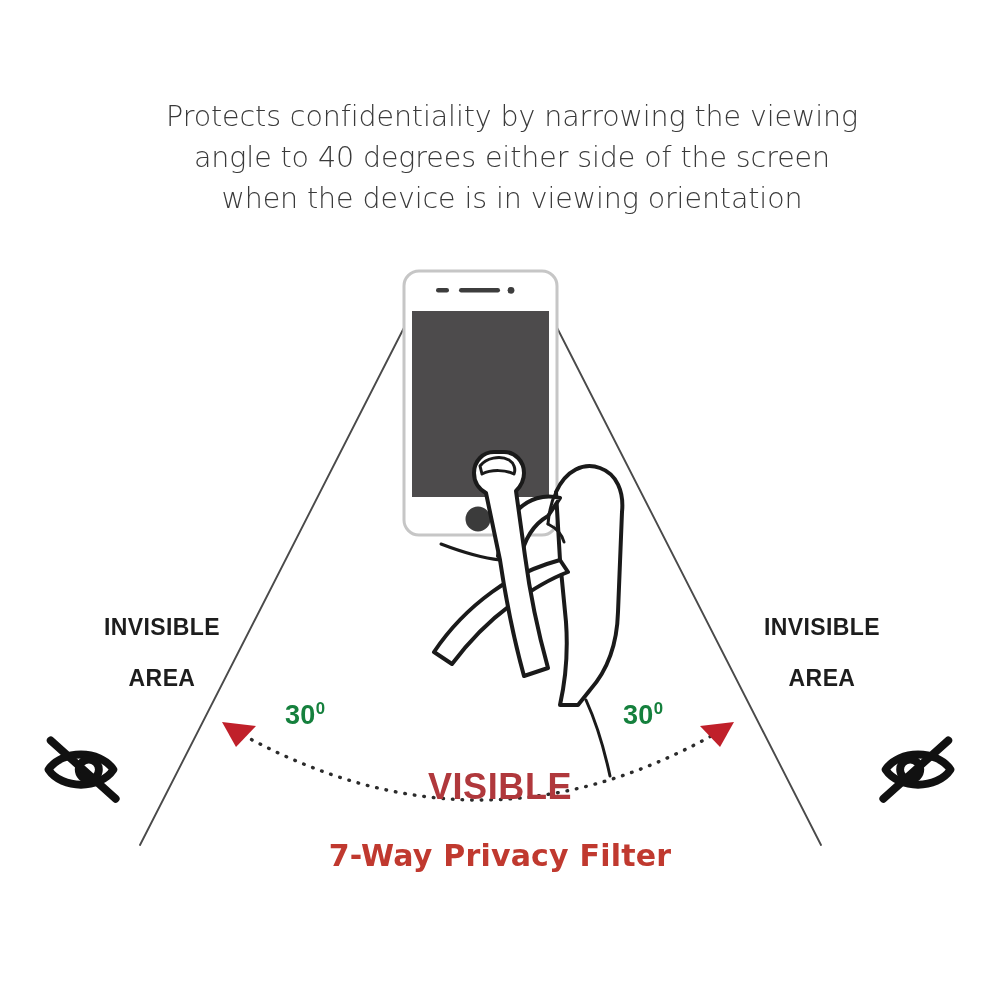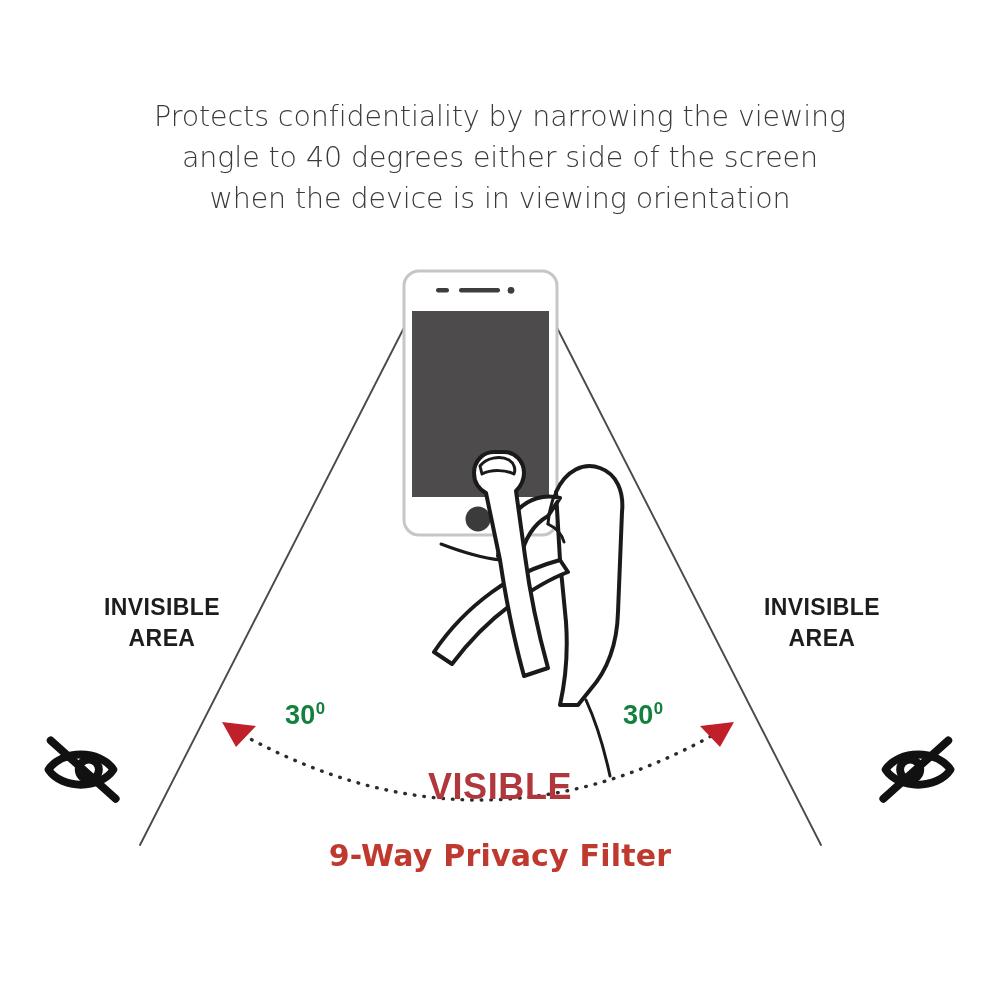--- a/index.html
+++ b/index.html
@@ -19,21 +19,21 @@
   #stage {
     position: absolute;
     left: 0; top: 0;
     width: 1000px;
     height: 1000px;
   }
 
   
   .headline {
     position: absolute;
-    left: 50px;
+    left: 62px;
     top: 96px;
     width: 900px;
     text-align: center;
     color: #3a3a3a;
     font-family: "DejaVu Sans", sans-serif;
     font-weight: 300;
     font-size: 28.5px;
     line-height: 41px;
     letter-spacing: -0.1px;
   }
@@ -44,21 +44,21 @@
     position: absolute;
     width: 230px;
     text-align: center;
     color: #1d1d1d;
     font-family: "Liberation Sans", sans-serif;
     font-weight: bold;
     font-size: 23px;
     line-height: 31px;
     letter-spacing: 0.4px;
   }
-  .inv-label .il-line { display: block; }
+  .inv-label .il-line { display: block; margin-top: 20px; }
   #inv-left  { left: 47px;  top: 592px; }
   #inv-right { left: 707px; top: 592px; }
 
   
   .angle-label {
     position: absolute;
     color: #15803d;
     font-family: "Liberation Sans", sans-serif;
     font-weight: bold;
     font-size: 27px;
@@ -221,15 +221,15 @@
     <span class="il-line">INVISIBLE</span>
     <span class="il-line">AREA</span>
   </div>
 
   <div class="angle-label" id="angle-left"><span>30</span><sup>0</sup></div>
 
   <div class="angle-label" id="angle-right"><span>30</span><sup>0</sup></div>
 
   <div id="visible-label">VISIBLE</div>
 
-  <div id="caption">9-Way Privacy Filter</div>
+  <div id="caption">7-Way Privacy Filter</div>
 
 </div>
 
 </body></html>

